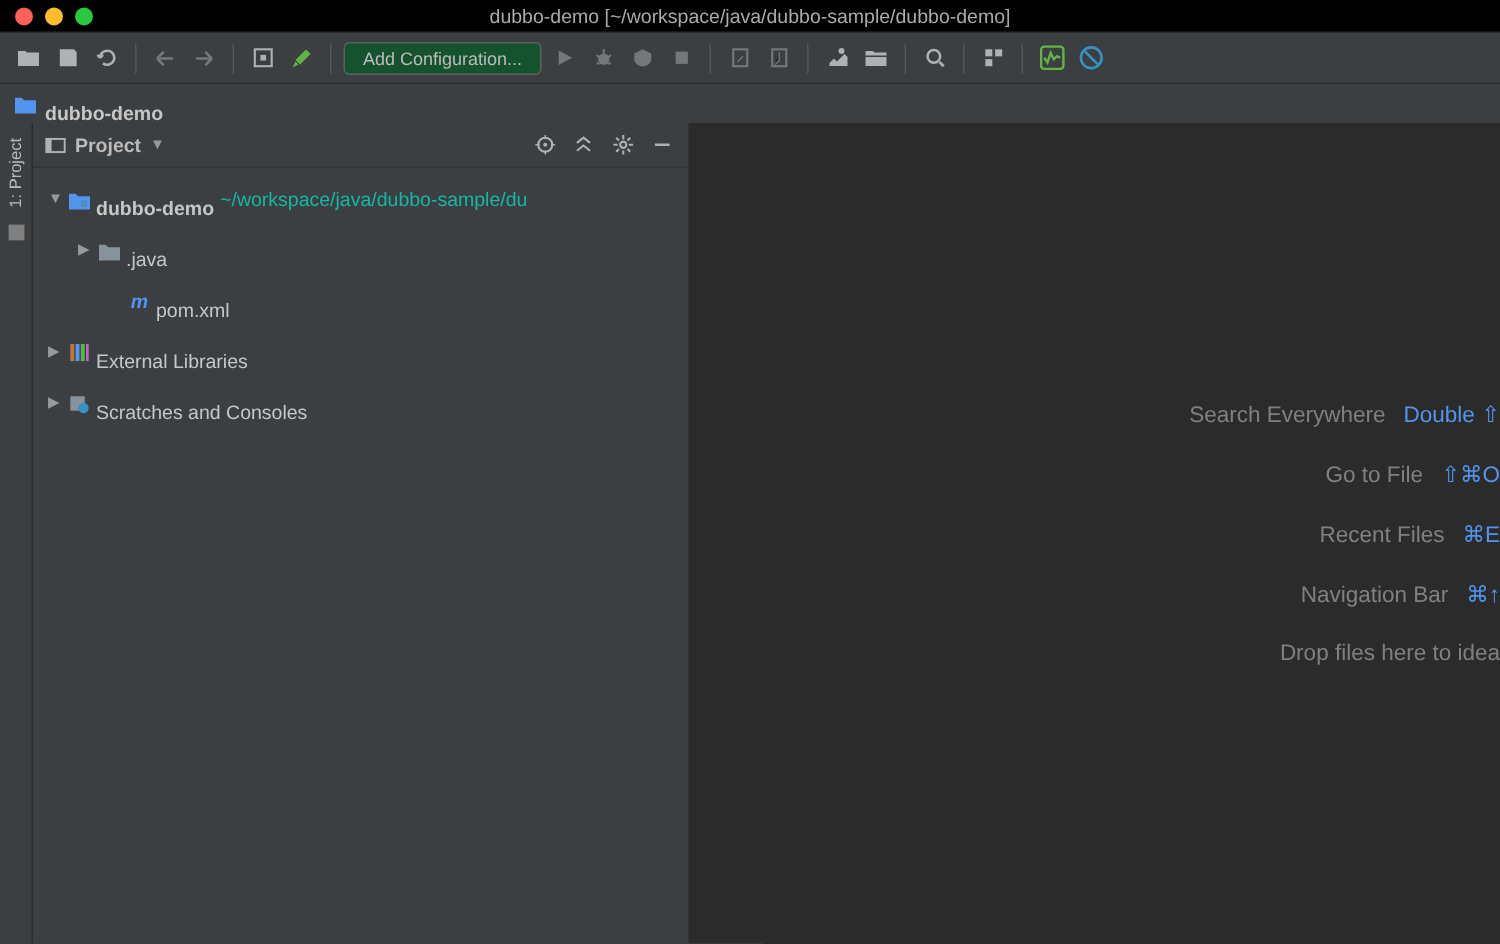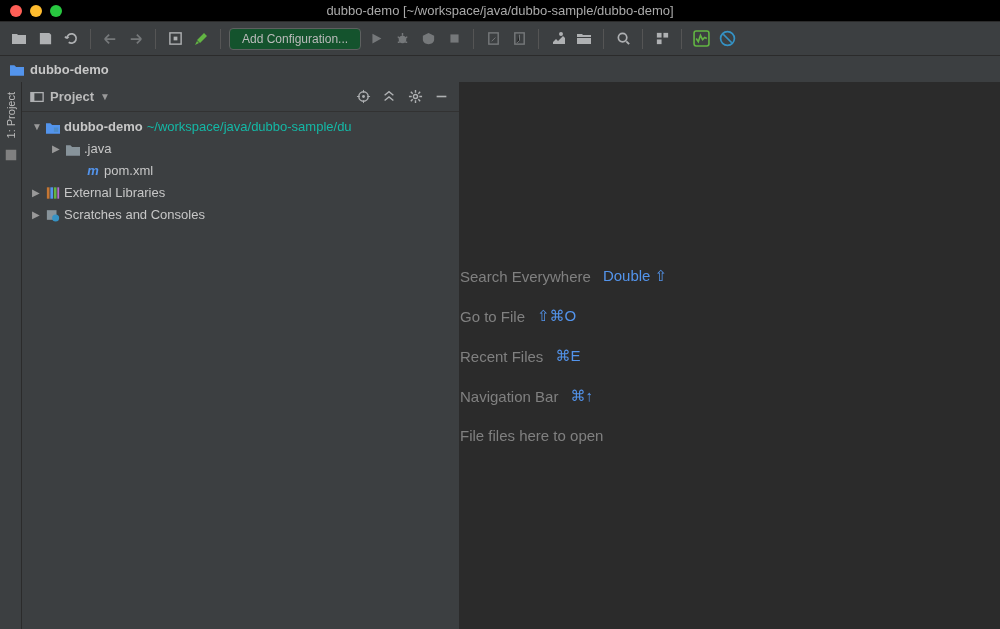--- a/index.html
+++ b/index.html
@@ -128,30 +128,30 @@
     display: flex;
     align-items: center;
     gap: 4px;
     white-space: nowrap;
     overflow: hidden;
   }
   .indent0 { padding-left: 10px; }
   .indent1 { padding-left: 30px; }
   .indent2 { padding-left: 50px; }
   .arrow { width: 10px; display:inline-block; color:#999; font-size:10px;}
-  .node-label { color:#c7c7c7; }
+  .node-label { color:#c7c7c7;margin-top:12px; }
   .node-path { color:#14b8a6; }
   .bold { font-weight: 600; }
   .icon-square { width:14px; height:14px; display:inline-flex;align-items:center;justify-content:center;}
   .editor {
     flex: 1;
     background: #2b2b2b;
     display: flex;
     flex-direction: column;
-    align-items: flex-start;
+    align-items: flex-end;
     justify-content: center;
     gap: 22px;
     color: #808080;
     font-size: 15px;
   }
   .hint-row { display:flex; gap:12px; align-items:center;}
   .hint-key { color:#5394ec; }
 </style>
 </head>
 <body>
@@ -399,16 +399,16 @@
     </div>
     <div class="hint-row">
       <span>Recent Files</span>
       <span class="hint-key">⌘E</span>
     </div>
     <div class="hint-row">
       <span>Navigation Bar</span>
       <span class="hint-key">⌘↑</span>
     </div>
     <div class="hint-row">
-      <span>File files here to open</span>
+      <span>Drop files here to idea</span>
     </div>
   </div>
 </div>
 
 </body></html>

